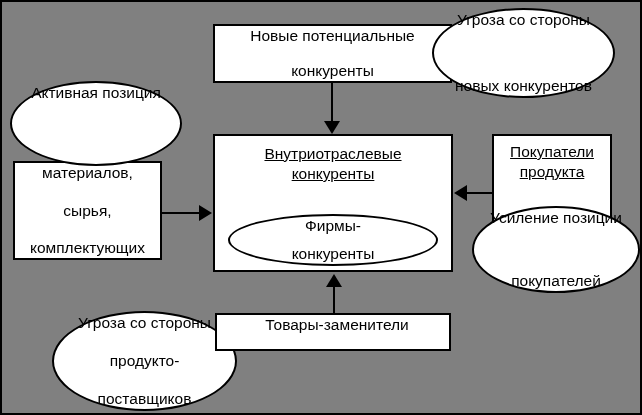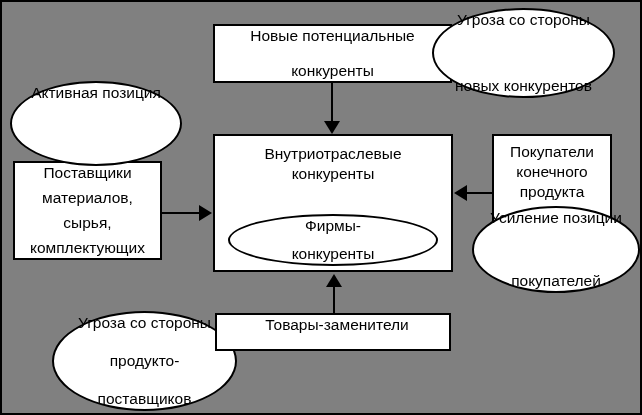--- a/index.html
+++ b/index.html
@@ -17,53 +17,51 @@
   .shape {
     position:absolute; box-sizing:border-box;
     background:var(--fill); border:2px solid var(--line);
     display:flex; flex-direction:column; align-items:center; justify-content:space-between;
     text-align:center; font-size:15.5px; line-height:20px;
   }
   .shape .ln { display:block; white-space:nowrap; }
   .rect { z-index:1; }
   .ellipse { border-radius:50%; z-index:2; }
   .over-ellipse { z-index:3; }
-  .top-align { justify-content:flex-start; }
+  .top-align { justify-content:flex-start;text-decoration:underline; }
   .shaft { position:absolute; background:var(--line); z-index:4; }
   .tri { position:absolute; width:0; height:0; z-index:4; }
   .tri-down  { border-left:8px solid transparent; border-right:8px solid transparent; border-top:13px solid var(--line); }
   .tri-up    { border-left:8px solid transparent; border-right:8px solid transparent; border-bottom:13px solid var(--line); }
   .tri-right { border-top:8px solid transparent; border-bottom:8px solid transparent; border-left:13px solid var(--line); }
   .tri-left  { border-top:8px solid transparent; border-bottom:8px solid transparent; border-right:13px solid var(--line); }
 </style>
 </head>
 <body>
 
 <div class="canvas">
 
   <div class="shape rect" style="left:213px; top:24px; width:239px; height:59px;">
     <span class="ln">Новые потенциальные</span>
     <span class="ln">конкуренты</span>
   </div>
 
   <div class="shape rect" style="left:13px; top:161px; width:149px; height:99px;">
-    <span class="ln">Поставщики</span>
     <span class="ln">материалов,</span>
     <span class="ln">сырья,</span>
     <span class="ln">комплектующих</span>
   </div>
 
   <div class="shape rect top-align" style="left:213px; top:134px; width:240px; height:138px; padding-top:8px;">
     <span class="ln">Внутриотраслевые</span>
     <span class="ln">конкуренты</span>
   </div>
 
   <div class="shape rect top-align" style="left:492px; top:134px; width:120px; height:89px; padding-top:6px;">
     <span class="ln">Покупатели</span>
-    <span class="ln">конечного</span>
     <span class="ln">продукта</span>
   </div>
 
   <div class="shape rect over-ellipse" style="left:215px; top:313px; width:236px; height:38px;padding-left:8px;">
     <span class="ln">Товары-заменители</span>
   </div>
 
   <div class="shape ellipse" style="left:432px; top:8px; width:183px; height:90px;">
     <span class="ln">Угроза со стороны</span>
     <span class="ln">новых конкурентов</span>

